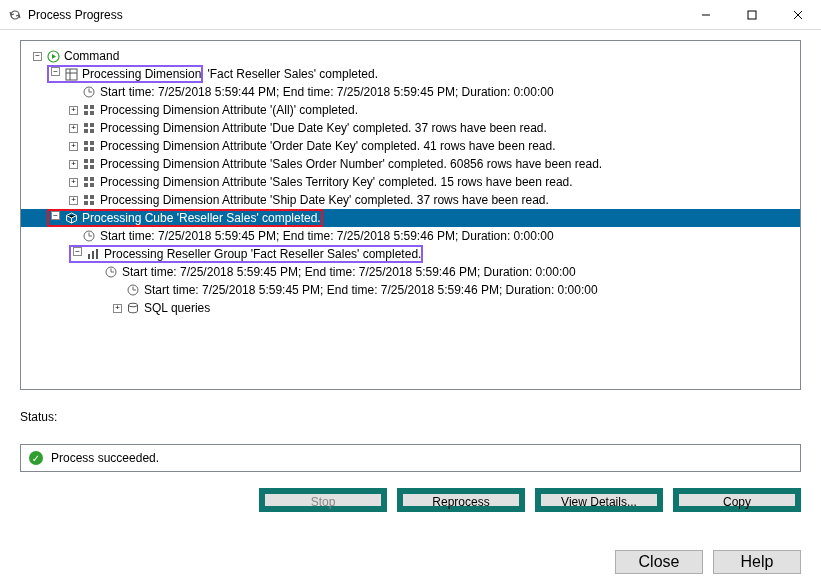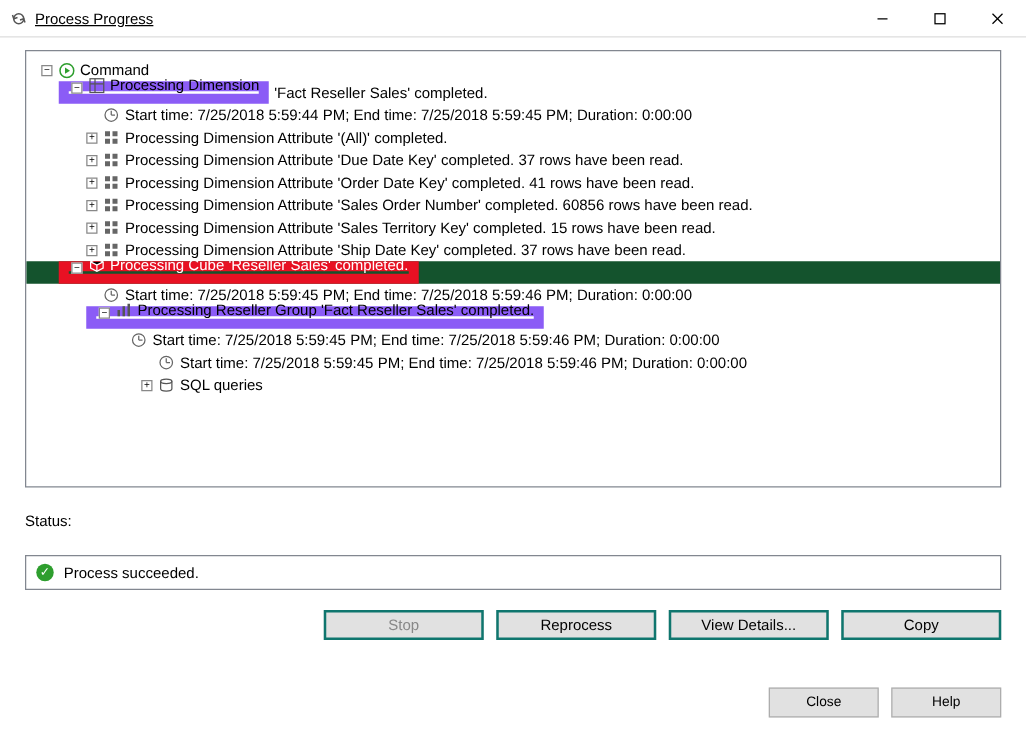--- a/index.html
+++ b/index.html
@@ -15,21 +15,21 @@
     position: relative;
   }
   .titlebar {
     display: flex;
     align-items: center;
     height: 30px;
     padding: 0 0 0 8px;
     border-bottom: 1px solid #ddd;
   }
   .titlebar .title-icon { width:14px; height:14px; margin-right:6px; display:flex; align-items:center; justify-content:center; }
-  .titlebar .title-text { flex:1; font-size:12px;text-decoration:underline; }
+  .titlebar .title-text { flex:1; font-size:12px; }
   .win-controls { display:flex; }
   .win-btn { width:46px; height:30px; display:flex; align-items:center; justify-content:center; font-size:10px; }
   .win-btn svg { stroke:#000; }
   .content {
     padding: 10px 20px 0 20px;
   }
   .tree-panel {
     border: 1px solid #828790;
     height: 350px;
     overflow: auto;
@@ -37,21 +37,21 @@
     padding: 6px 0 6px 0;
   }
   .row {
     display:flex;
     align-items:center;
     height:18px;
     white-space:nowrap;
     padding-right:8px;
   }
   .row.selected {
-    background:#14532d;
+    background:#0369a1;
     color:#fff;
   }
   .exp {
     width:9px; height:9px;
     border:1px solid #888;
     display:inline-flex;
     align-items:center;
     justify-content:center;
     font-size:8px;
     line-height:8px;
@@ -62,25 +62,25 @@
     flex-shrink:0;
   }
   .exp.blank { border:none; background:transparent; }
   .exp::before { content:"+"; }
   .exp.minus::before { content:"−"; }
   .exp.blank::before { content:""; }
   .ind { display:inline-block; flex-shrink:0; }
   .ico { width:14px; height:14px; display:inline-flex; align-items:center; justify-content:center; margin-right:4px; flex-shrink:0; }
   .txt { }
   .redwrap {
-    border: 8px solid #8b5cf6;
+    border: 2px solid #8b5cf6;
     margin-right:4px;
     padding-left:2px;
     display:inline-flex;
-    align-items:flex-end;
+    align-items:flex-start;
     height:18px;
   }
   .status-block { margin-top: 20px; }
   .status-label { margin-bottom:20px; }
   .status-box {
     border:1px solid #828790;
     padding:6px 8px;
     display:flex;
     align-items:center;
     gap:8px;
@@ -96,39 +96,39 @@
     gap:10px;
     justify-content:flex-end;
     margin-top:16px;
   }
   .button-row button {
     width:128px;
     height:24px;
     font-family:inherit;
     font-size:12px;
     background:#e1e1e1;
-    border:2px solid #0f766e;
+    border:6px solid #0f766e;
     cursor:pointer;
   }
   .button-row button:disabled {
     color:#888;
     cursor:default;
   }
   .footer {
     position:absolute;
     bottom:10px;
     right:20px;
     display:flex;
     gap:10px;
   }
   .footer button {
     width:88px;
     height:24px;
     font-family:inherit;
-    font-size:11px;
+    font-size:16px;
     background:#e1e1e1;
     border:1px solid #adadad;
     cursor:pointer;
   }
 </style>
 </head>
 <body>
 
 <div class="titlebar">
   <span class="title-icon">

